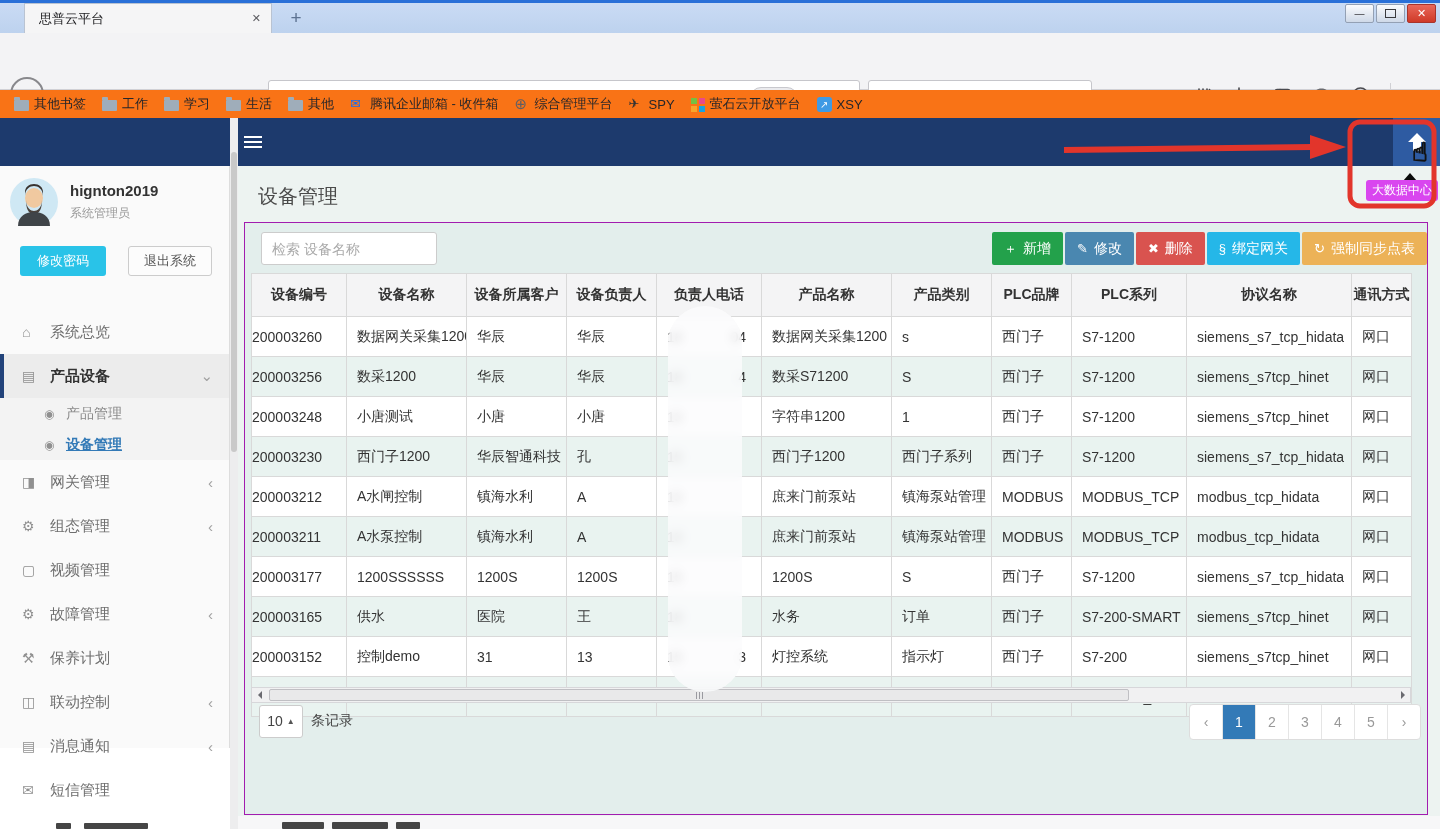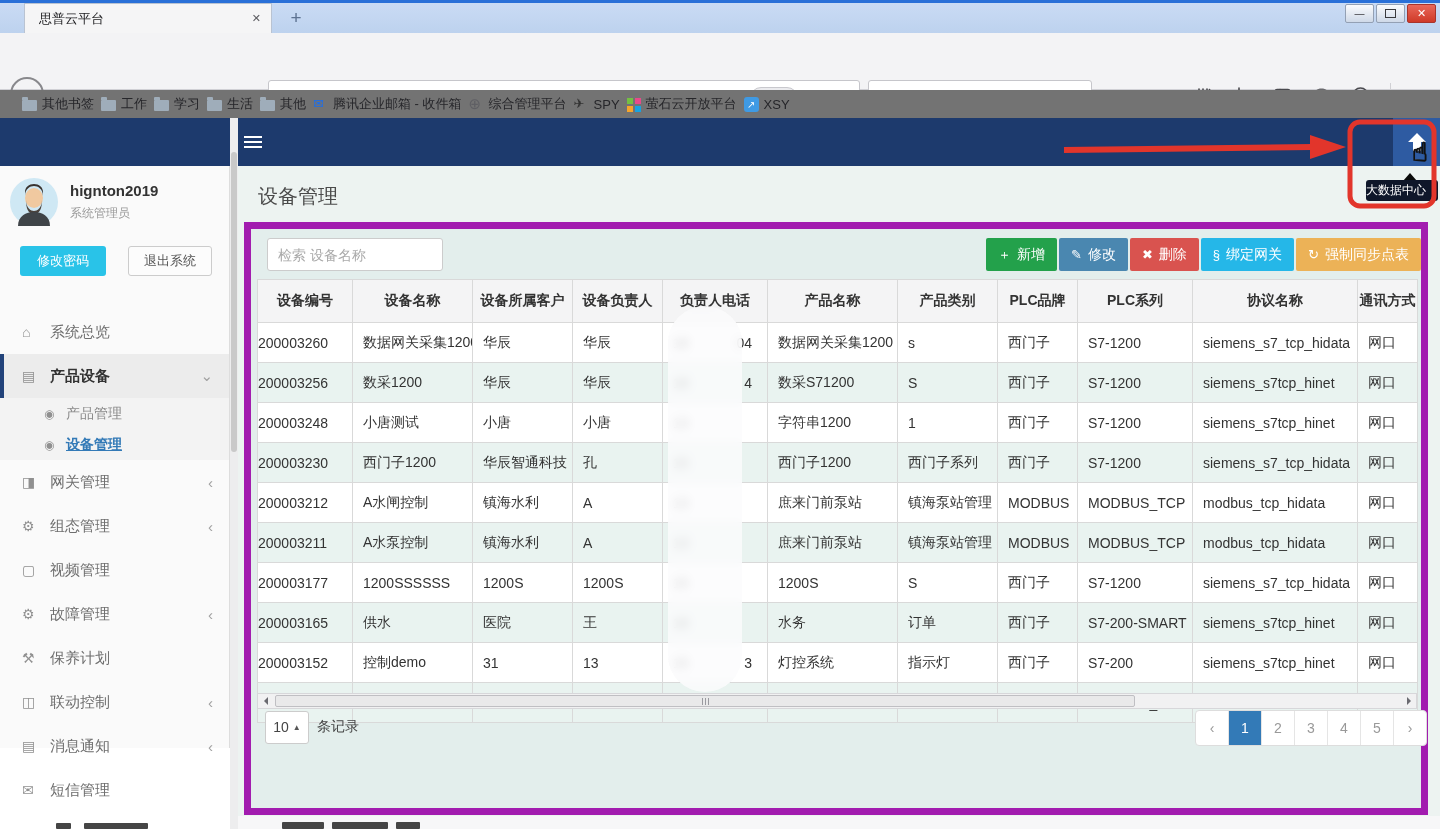--- a/index.html
+++ b/index.html
@@ -39,21 +39,21 @@
   .star{margin-right:12px;color:#47474b;font-size:16px}
   .searchbox{left:868px;top:47px;width:224px;height:36px;background:#fff;border:1px solid #c6c6cb;border-radius:3px;
              box-sizing:border-box;display:flex;align-items:center}
   .searchbox input{border:none;outline:none;background:transparent;font-size:14px;flex:1;margin-left:8px;color:#333;
                    font-family:"Liberation Sans","DejaVu Sans",sans-serif}
   .searchbox input::placeholder{color:#9b9b9f}
   .ricons{left:1195px;top:50px;display:flex;align-items:center;gap:20px}
   .vsep{width:1px;height:24px;background:#d0d0d4}
 
   
-  .bmbar{left:0;top:90px;width:1440px;height:28px;background:#737373;display:flex;align-items:center;padding-left:22px;gap:7px;box-sizing:border-box}
+  .bmbar{left:0;top:90px;width:1440px;height:28px;background:#f97316;display:flex;align-items:center;padding-left:14px;gap:16px;box-sizing:border-box}
   .bm{display:flex;align-items:center;gap:5px;font-size:13px;color:#26262a;white-space:nowrap}
   .bmi{display:inline-block;width:15px;height:14px;line-height:14px}
   .folder-icon{width:15px;height:11px;background:#9fadba;border-radius:1px;position:relative;margin-top:2px}
   .folder-icon::before{content:"";position:absolute;top:-3px;left:0;width:6px;height:3px;background:#9fadba;border-radius:1px 1px 0 0}
   .exmail-icon::before{content:"✉";color:#1f6ee8;font-size:13px}
   .globe-icon::before{content:"⊕";color:#5f5f64;font-size:15px}
   .plane-icon::before{content:"✈";color:#333;font-size:13px}
   .ezviz-icon{width:14px;height:14px;margin-top:1px;background:
       linear-gradient(#74c043,#74c043) 0 0/6px 6px no-repeat,
       linear-gradient(#e84a8a,#e84a8a) 8px 0/6px 6px no-repeat,
@@ -84,21 +84,21 @@
   .mi.sub{height:31px;background:#f3f3f3}
   .mi.sub .mi-ic{margin-left:44px;width:22px;font-size:12px}
   .mi.sub .mi-label{font-size:14px;color:#8a8a8a}
   .mi.sub.active .mi-label{color:#337ab7;text-decoration:underline;font-weight:bold}
 
   
   .content{left:230px;top:166px;width:1210px;height:663px;background:#edf3f1}
   .vtrack{left:230px;top:118px;width:8px;height:711px;background:#ededee;z-index:30}
   .vthumb{left:231px;top:152px;width:6px;height:300px;background:#c9c9c9;border-radius:3px;z-index:31}
   .page-title{left:258px;top:183px;font-size:20px;color:#4a4a4a}
-  .panel{left:244px;top:222px;width:1184px;height:593px;background:#e3eeec;border:7px solid #a21caf;box-sizing:border-box}
+  .panel{left:244px;top:222px;width:1184px;height:593px;background:#e3eeec;border:1px solid #a21caf;box-sizing:border-box}
   .devsearch{position:absolute;left:16px;top:9px;width:176px;height:33px;border:1px solid #ccc;border-radius:3px;
              box-sizing:border-box;padding-left:10px;font-size:14px;color:#333;font-family:"Liberation Sans","DejaVu Sans",sans-serif}
   .devsearch::placeholder{color:#aaa}
   .btnrow{position:absolute;right:0;top:9px;height:33px;display:flex;gap:2px}
   .tbtn{height:33px;padding:0 12px;border:none;color:#fff;font-size:14px;display:flex;align-items:center;border-radius:2px;
         font-family:"Liberation Sans","DejaVu Sans",sans-serif}
   .tbtn-ic{margin-right:6px;font-size:13px}
   .btn-add{background:#23a14b}.btn-edit{background:#4a87b0}.btn-del{background:#d9534f}
   .btn-bind{background:#25b7e8}.btn-sync{background:#ecb257}
 
@@ -127,22 +127,22 @@
   .pager{position:absolute;left:944px;top:481px;height:34px;display:flex;background:#fff;border:1px solid #ddd;border-radius:4px;overflow:hidden}
   .pg{width:32px;height:34px;line-height:34px;text-align:center;font-size:14px;color:#999}
   .pg+.pg{border-left:1px solid #e5e5e5}
   .pg.active{background:#337ab7;color:#fff}
 
   .bottomstrip{left:230px;top:816px;width:1210px;height:13px;background:#f7f7f8}
   .frag{position:absolute;background:#454545;border-radius:1px}
 
   
   .anno-svg{left:0;top:0;z-index:50;pointer-events:none}
-  .tooltip{left:1366px;top:180px;width:72px;height:21px;background:#0f172a;border-radius:3px;color:#fff;font-size:12px;
-           line-height:21px;text-align:left;z-index:48}
+  .tooltip{left:1366px;top:180px;width:72px;height:21px;background:#d946ef;border-radius:3px;color:#fff;font-size:12px;
+           line-height:21px;text-align:center;z-index:48}
   .tooltip-arrow{left:1403px;top:173px;width:0;height:0;border-left:7px solid transparent;border-right:7px solid transparent;
                  border-bottom:8px solid #0b0b0b;z-index:48}
   .handcursor{left:1412px;top:137px;font-size:26px;color:#fff;-webkit-text-stroke:1.3px #111;z-index:49}
 
   svg.icn{stroke:#4a4a4f;fill:none;stroke-width:1.6;stroke-linecap:round;stroke-linejoin:round}
 </style>
 </head>
 <body>
 
 <div class="abs titlebar">

